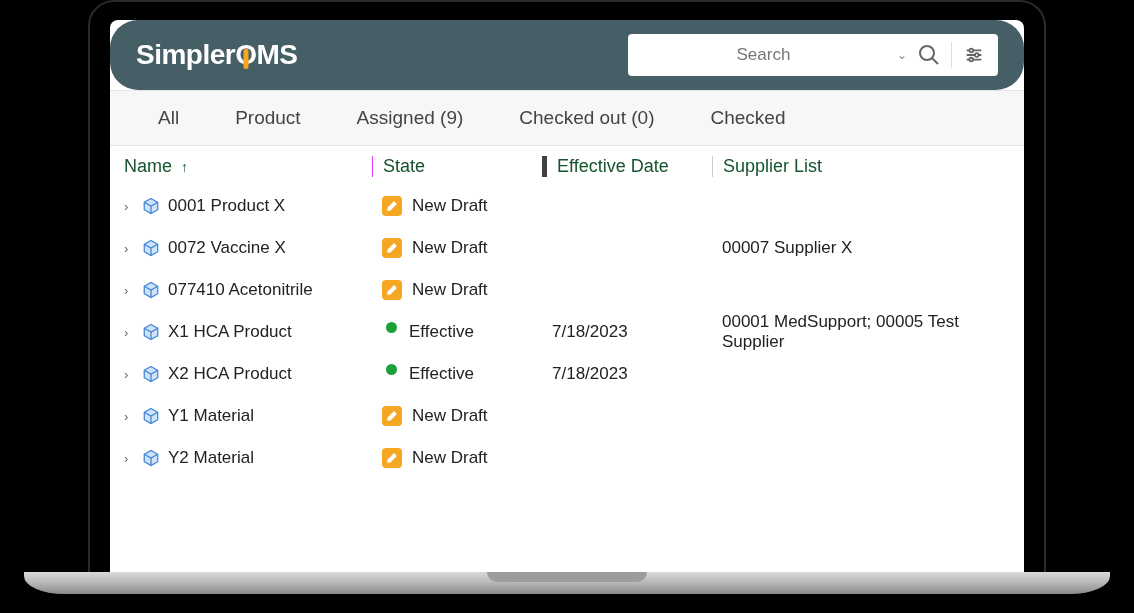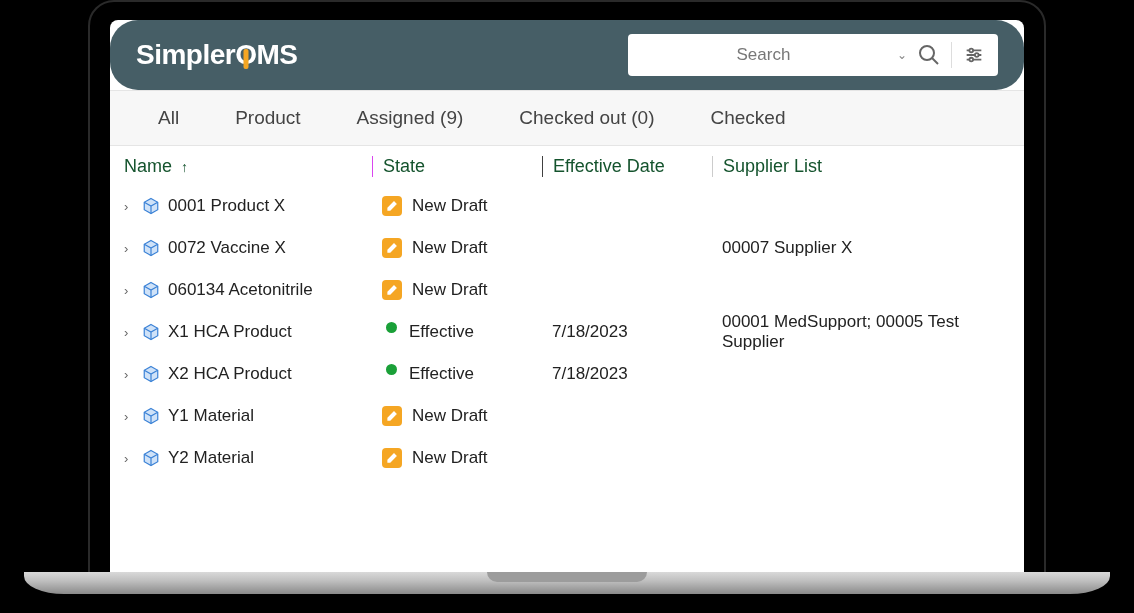--- a/index.html
+++ b/index.html
@@ -140,21 +140,21 @@
   }
 
   .table-header {
     display: flex;
     font-size: 18px;
     color: #14532d;
     padding: 10px 14px 8px 14px;
   }
   .col-name { width: 248px; }
   .col-state { width: 170px; border-left: 1px solid #d946ef; padding-left: 10px; }
-  .col-date { width: 170px; border-left: 1px solid #404040; padding-left: 10px; }
+  .col-date { width: 170px; border-left: 5px solid #404040; padding-left: 10px; }
   .col-supplier { flex: 1; border-left: 1px solid #ccc; padding-left: 10px; }
   .sort-arrow { font-size: 14px; margin-left: 4px; }
 
   .rows { padding: 0 14px; display: flex; flex-direction: column; }
   .row {
     display: flex;
     align-items: center;
     height: 42px;
     font-size: 17px;
     color: #222;
@@ -288,21 +288,21 @@
           <div class="cell-date"></div>
           <div class="cell-supplier">00007 Supplier X</div>
         </div>
         <div class="row">
           <div class="cell-name">
             <span class="chev">›</span>
             <span class="cube-icon"><svg viewBox="0 0 24 24" width="18" height="18" fill="none" stroke="#3b82d6" stroke-width="1.6">
                 <path d="M12 2 L21 7 L21 17 L12 22 L3 17 L3 7 Z" fill="#cfe2f8"></path>
                 <path d="M3 7 L12 12 L21 7 M12 12 L12 22"></path>
               </svg></span>
-            <span>060134 Acetonitrile</span>
+            <span>077410 Acetonitrile</span>
           </div>
           <div class="cell-state">
             <span class="draft-icon">
               <svg viewBox="0 0 24 24" width="12" height="12" fill="none" stroke="#fff" stroke-width="2.5">
                 <path d="M4 20 L18 6 M4 20 L8 20 L20 8 L16 4 L4 16 Z" fill="#fff"></path>
               </svg>
             </span>
             <span>New Draft</span>
           </div>
           <div class="cell-date"></div>

